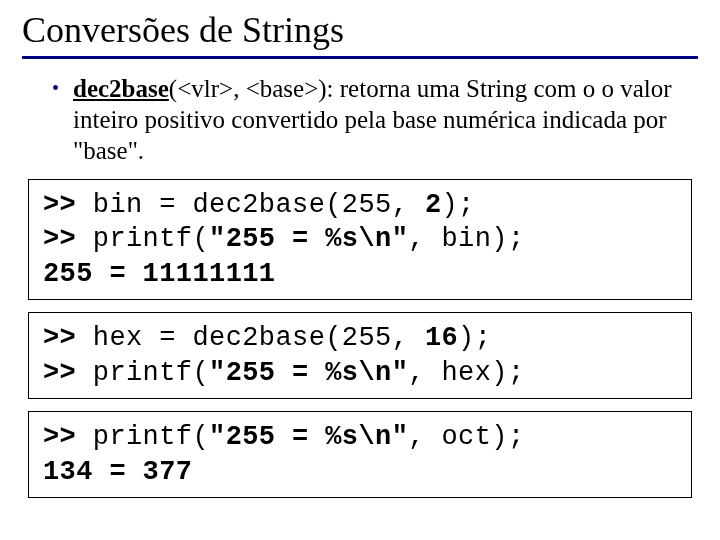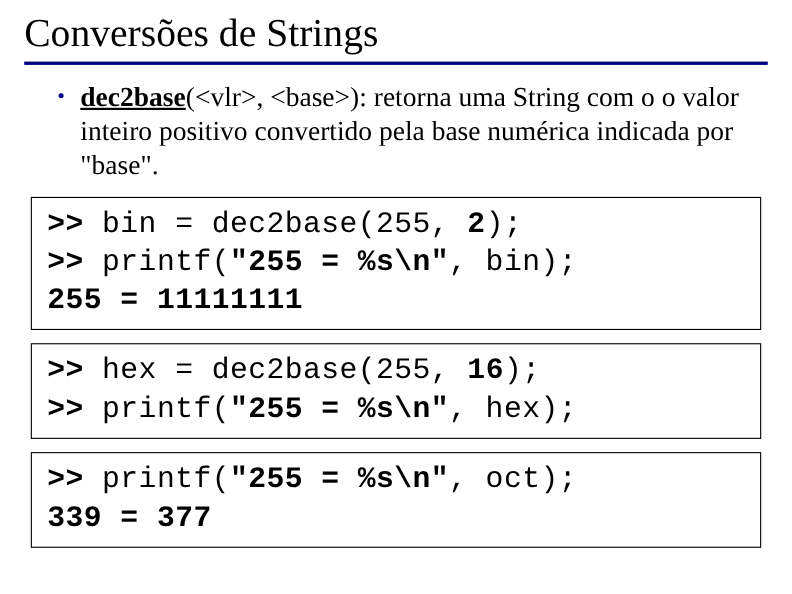--- a/index.html
+++ b/index.html
@@ -94,16 +94,16 @@
     <span class="line b">255 = 11111111</span>
   </div>
 
   <div class="code-box">
     <span class="line"><span class="prompt">&gt;&gt; </span><span class="plain">hex = dec2base(255, </span><span class="b">16</span><span class="plain">);</span></span>
     <span class="line"><span class="prompt">&gt;&gt; </span><span class="plain">printf(</span><span class="str">"255 = %s\n"</span><span class="plain">, hex);</span></span>
   </div>
 
   <div class="code-box">
     <span class="line"><span class="prompt">&gt;&gt; </span><span class="plain">printf(</span><span class="str">"255 = %s\n"</span><span class="plain">, oct);</span></span>
-    <span class="line b">339 = 377</span>
+    <span class="line b">134 = 377</span>
   </div>
 
 </div>
 
 </body></html>

